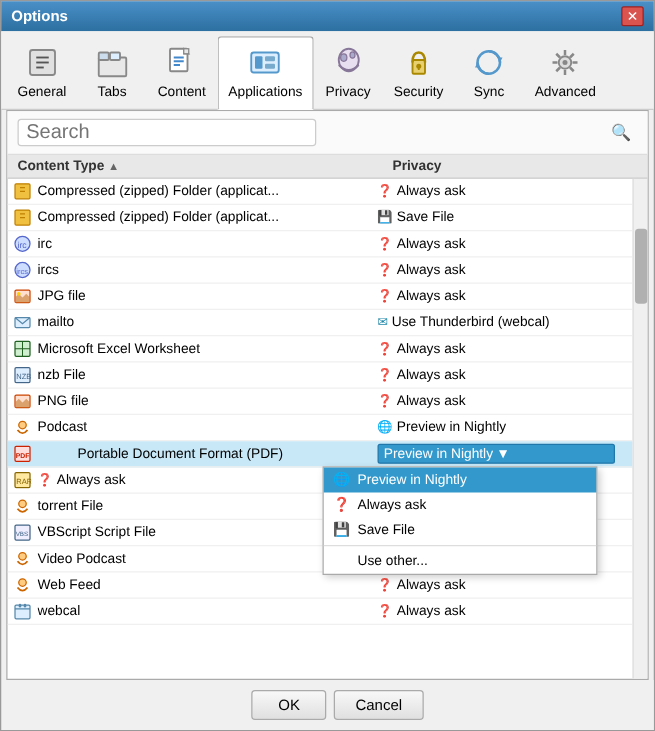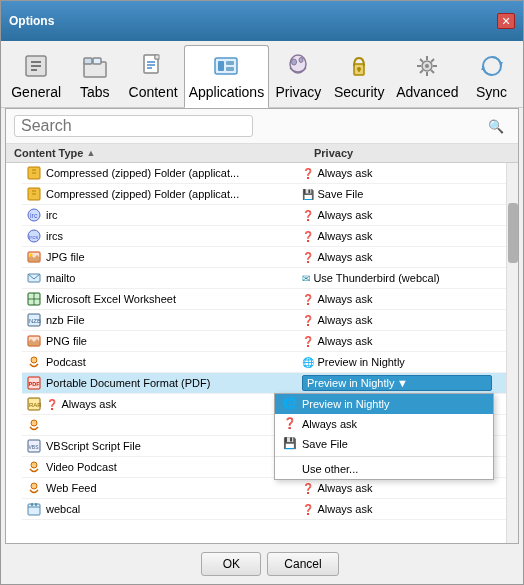--- a/index.html
+++ b/index.html
@@ -17,21 +17,21 @@
       display: flex;
       flex-direction: column;
     }
     .title-bar {
       background: linear-gradient(to bottom, #4a90c8, #2c6fa0);
       color: white;
       padding: 4px 8px;
       display: flex;
       align-items: center;
       justify-content: space-between;
-      height: 40px;
+      height: 24px;
     }
     .title-bar-text {
       font-size: 12px;
       font-weight: bold;
     }
     .title-bar-close {
       background: #d9534f;
       border: 1px solid #a02020;
       color: white;
       width: 18px;
@@ -69,21 +69,21 @@
     }
     .toolbar-icon {
       width: 32px;
       height: 32px;
       display: flex;
       align-items: center;
       justify-content: center;
       margin-bottom: 2px;
     }
     .toolbar-label {
-      font-size: 14px;
+      font-size: 11px;
       text-align: center;
     }
     .content-area {
       background: white;
       flex: 1;
       display: flex;
       flex-direction: column;
       border: 1px solid #aaa;
       margin: 0 4px;
     }
@@ -140,21 +140,20 @@
     .col-action {
       width: 200px;
       font-weight: bold;
       font-size: 11px;
       color: #333;
     }
     .table-body {
       flex: 1;
       overflow-y: auto;
       position: relative;
-      margin-left: 16px;
     }
     .table-row {
       display: flex;
       align-items: center;
       padding: 2px 4px;
       border-bottom: 1px solid #f0f0f0;
       min-height: 20px;
     }
     .row-icon {
       width: 16px;
@@ -175,20 +174,21 @@
     }
     .row-action {
       width: 200px;
       font-size: 11px;
       display: flex;
       align-items: center;
       white-space: nowrap;
     }
     .dropdown-row {
       position: relative;
+      gap: 32px;
     }
     .dropdown-cell {
       display: flex;
       align-items: center;
       background: #3399cc;
       border: 1px solid #2277aa;
       border-radius: 2px;
       padding: 1px 4px;
       width: 190px;
       cursor: pointer;
@@ -344,51 +344,51 @@
     <div class="toolbar-item">
       <div class="toolbar-icon">
         <svg width="28" height="28" viewBox="0 0 28 28">
           <rect x="9" y="12" width="10" height="11" rx="1" fill="#e8d070" stroke="#aa8800" stroke-width="1.5"></rect>
           <path d="M9 14 Q9 6 14 6 Q19 6 19 14" fill="none" stroke="#aa8800" stroke-width="2"></path>
           <circle cx="14" cy="17" r="2" fill="#aa8800"></circle>
           <line x1="14" y1="17" x2="14" y2="20" stroke="#aa8800" stroke-width="1.5"></line>
         </svg>
       </div>
       <span class="toolbar-label">Security</span>
+    </div>
+
+    <div class="toolbar-item">
+      <div class="toolbar-icon">
+        <svg width="28" height="28" viewBox="0 0 28 28">
+          <circle cx="14" cy="14" r="9" fill="none" stroke="#5599cc" stroke-width="2"></circle>
+          <path d="M14 5 A9 9 0 0 1 23 14" fill="none" stroke="#5599cc" stroke-width="2"></path>
+          <polygon points="23,14 21,10 25,10" fill="#5599cc"></polygon>
+          <path d="M14 23 A9 9 0 0 1 5 14" fill="none" stroke="#5599cc" stroke-width="2"></path>
+          <polygon points="5,14 7,18 3,18" fill="#5599cc"></polygon>
+        </svg>
+      </div>
+      <span class="toolbar-label">Sync</span>
     </div>
 
     <div class="toolbar-item">
       <div class="toolbar-icon">
         <svg width="28" height="28" viewBox="0 0 28 28">
           <circle cx="14" cy="14" r="5" fill="#ddd" stroke="#888" stroke-width="1.5"></circle>
           <circle cx="14" cy="14" r="2" fill="#888"></circle>
           <line x1="14" y1="4" x2="14" y2="8" stroke="#888" stroke-width="2"></line>
           <line x1="14" y1="20" x2="14" y2="24" stroke="#888" stroke-width="2"></line>
           <line x1="4" y1="14" x2="8" y2="14" stroke="#888" stroke-width="2"></line>
           <line x1="20" y1="14" x2="24" y2="14" stroke="#888" stroke-width="2"></line>
           <line x1="7" y1="7" x2="10" y2="10" stroke="#888" stroke-width="2"></line>
           <line x1="18" y1="18" x2="21" y2="21" stroke="#888" stroke-width="2"></line>
           <line x1="21" y1="7" x2="18" y2="10" stroke="#888" stroke-width="2"></line>
           <line x1="7" y1="21" x2="10" y2="18" stroke="#888" stroke-width="2"></line>
         </svg>
       </div>
       <span class="toolbar-label">Advanced</span>
-    </div>
-
-    <div class="toolbar-item">
-      <div class="toolbar-icon">
-        <svg width="28" height="28" viewBox="0 0 28 28">
-          <circle cx="14" cy="14" r="9" fill="none" stroke="#5599cc" stroke-width="2"></circle>
-          <path d="M14 5 A9 9 0 0 1 23 14" fill="none" stroke="#5599cc" stroke-width="2"></path>
-          <polygon points="23,14 21,10 25,10" fill="#5599cc"></polygon>
-          <path d="M14 23 A9 9 0 0 1 5 14" fill="none" stroke="#5599cc" stroke-width="2"></path>
-          <polygon points="5,14 7,18 3,18" fill="#5599cc"></polygon>
-        </svg>
-      </div>
-      <span class="toolbar-label">Sync</span>
     </div>
   </div>
 
   <div class="content-area">
 
     <div class="search-bar">
       <div class="search-icon-wrap">
         <input class="search-input" type="text" placeholder="Search" style="">
         <span class="search-icon-inner">🔍</span>
       </div>
@@ -598,20 +598,21 @@
           </div>
         </div>
 
         <div class="table-row">
           <div class="row-icon">
             <svg width="14" height="14" viewBox="0 0 14 14">
                 <circle cx="7" cy="5" r="3" fill="#ffcc80" stroke="#cc6600" stroke-width="1"></circle>
                 <path d="M3 9 Q7 14 11 9" fill="none" stroke="#cc6600" stroke-width="1.5"></path>
               </svg>
           </div>
+          <span class="row-content-text">torrent File</span>
           <div class="row-action">
           </div>
         </div>
 
         <div class="table-row">
           <div class="row-icon">
             <svg width="14" height="14" viewBox="0 0 14 14">
                 <rect x="1" y="1" width="12" height="12" rx="1" fill="#eeeeff" stroke="#446688" stroke-width="1"></rect>
                 <text x="1.5" y="10" font-size="5" fill="#446688">VBS</text>
               </svg>

